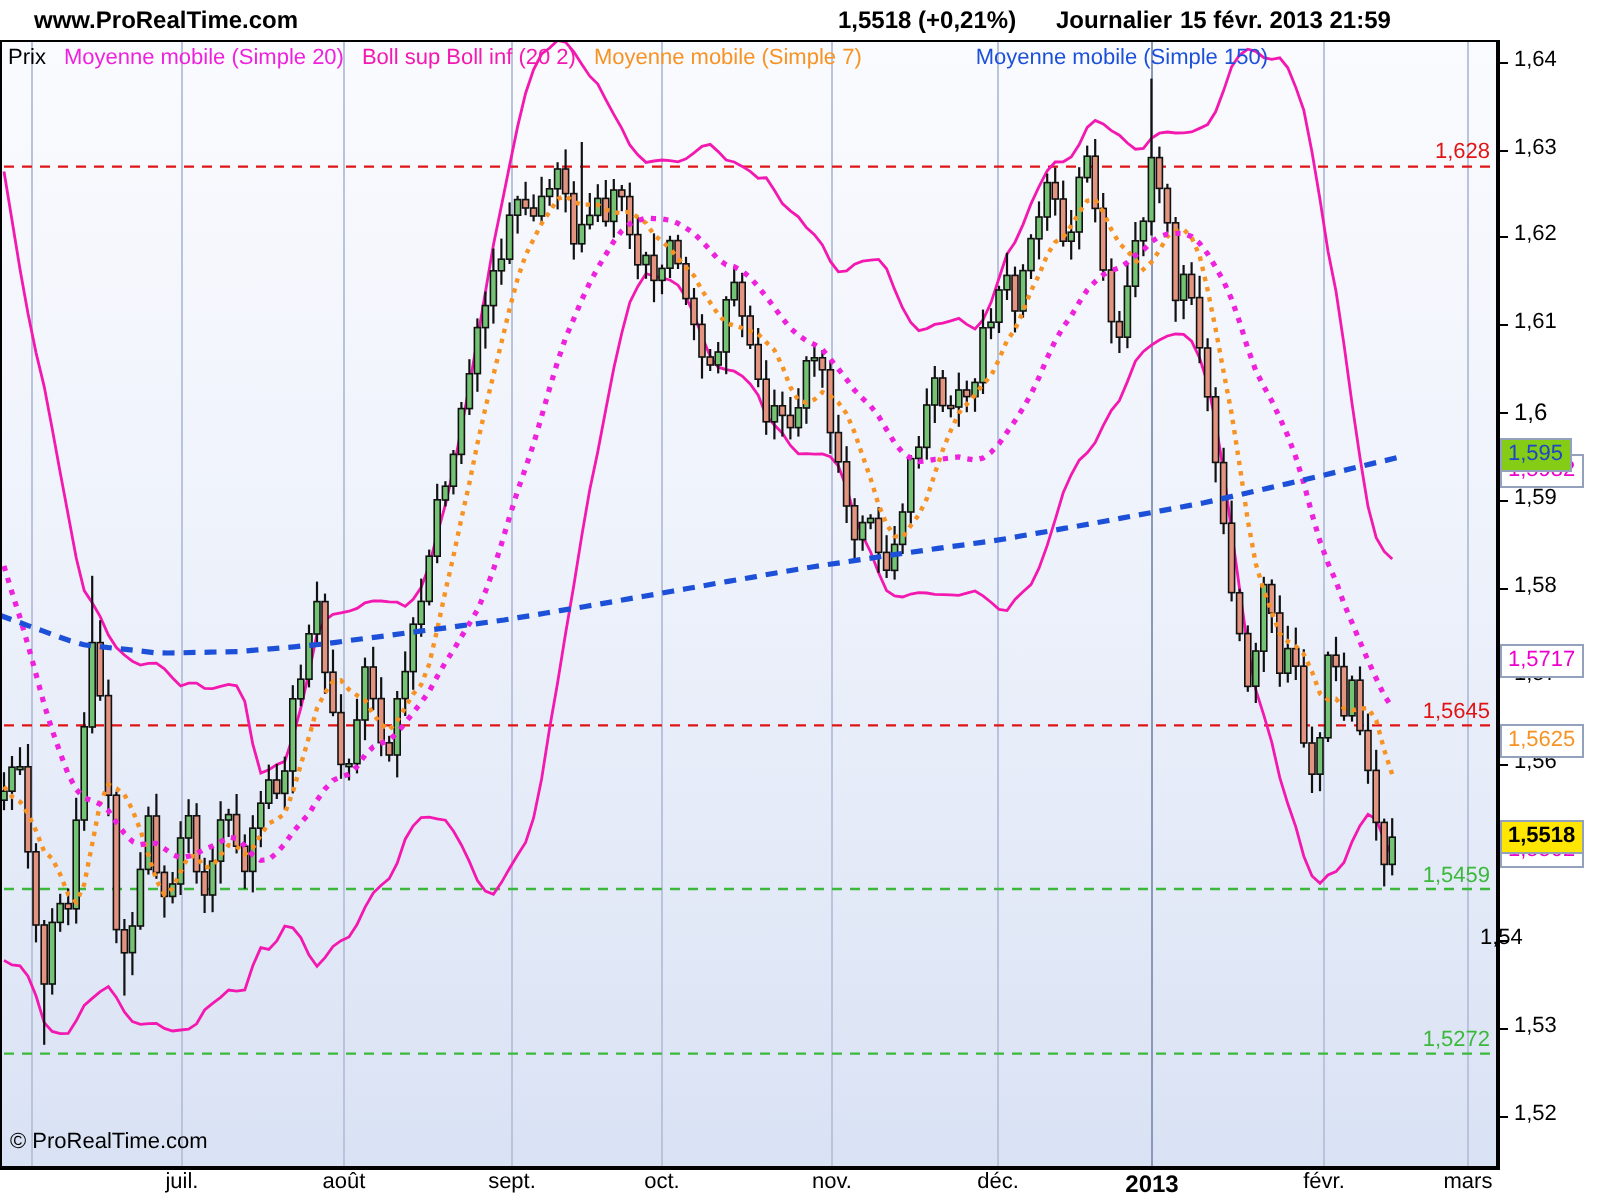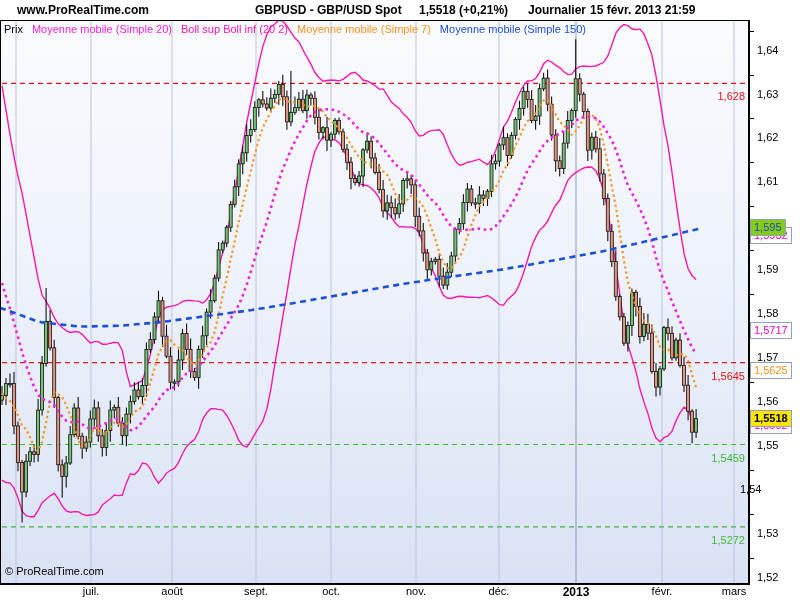--- a/index.html
+++ b/index.html
@@ -1,40 +1,39 @@
 <!DOCTYPE html>
 <html><head>
 <meta charset="utf-8">
 <style>
   html,body{margin:0;padding:0;background:#fff;}
   #app{position:relative;width:800px;height:600px;background:#fff;
        font-family:"Liberation Sans",sans-serif;overflow:hidden;}
   .hdr{position:absolute;top:3px;font-size:12px;font-weight:bold;color:#000;white-space:nowrap;margin-left:11px;}
   .legend{position:absolute;left:4px;top:23px;font-size:11px;white-space:nowrap;z-index:3;}
   .legend span{margin-right:9px;}
-  .lbl{position:absolute;font-size:11px;white-space:nowrap;z-index:2;margin-top:20px;}
+  .lbl{position:absolute;font-size:11px;white-space:nowrap;z-index:2;}
   .mon{position:absolute;top:585px;width:70px;text-align:center;font-size:11px;color:#000;z-index:2;}
   .tickmark{position:absolute;width:6px;height:1px;background:#000;z-index:2;}
   .box{position:absolute;left:750px;font-size:11px;line-height:15px;border:1px solid #93a1bd;
        padding:0 3px;white-space:nowrap;}
   .frame{position:absolute;background:#000;z-index:2;}
   #plot{position:absolute;left:1px;top:21px;width:747px;height:562px;z-index:1;}
   #copyright{position:absolute;left:5px;top:565px;font-size:11px;color:#000;z-index:3;}
 </style>
 </head>
 <body>
 
 <div id="app">
   <span class="hdr" style="left:6px">www.ProRealTime.com</span>
-  <span class="hdr" style="left:244px">GBPUSD - GBP/USD Spot</span>
   <span class="hdr" style="left:408px">1,5518 (+0,21%)</span>
   <span class="hdr" style="left:517px">Journalier</span>
   <span class="hdr" style="left:579px">15 févr. 2013 21:59</span>
 
-  <div class="legend" id="legend"><span style="color: rgb(0, 0, 0);">Prix</span><span style="color: rgb(238, 34, 221);">Moyenne mobile (Simple 20)</span><span style="color: rgb(243, 24, 176);">Boll sup Boll inf (20 2)</span><span style="color: rgb(247, 147, 36);">Moyenne mobile (Simple 7)</span><span style="color: rgb(29, 80, 216);">Moyenne mobile (Simple 150)</span></div>
+  <div class="legend" id="legend"><span style="color: rgb(0, 0, 0);">Prix</span><span style="color: rgb(238, 34, 221);">Moyenne mobile (Simple 20)</span><span style="color: rgb(243, 24, 176);">Boll sup Boll inf (20 2)</span><span style="color: rgb(247, 147, 36);">Moyenne mobile (Simple 7)</span><span style="color: rgb(29, 80, 216); margin-left: 48px;">Moyenne mobile (Simple 150)</span></div>
 
   <div class="frame" style="left:0;top:20px;width:750px;height:1px"></div>
   <div class="frame" style="left:0;top:21px;width:1px;height:563px"></div>
   <div class="frame" style="left:748px;top:20px;width:2px;height:565px"></div>
   <div class="frame" style="left:0;top:583px;width:750px;height:2px"></div>
 
   <div id="plot"><svg width="747" height="562" viewBox="1 21 747 562" xmlns="http://www.w3.org/2000/svg">
         <defs>
           <linearGradient id="bg" x1="0" y1="0" x2="0" y2="1">
             <stop offset="0" stop-color="#fafbfe"></stop>

